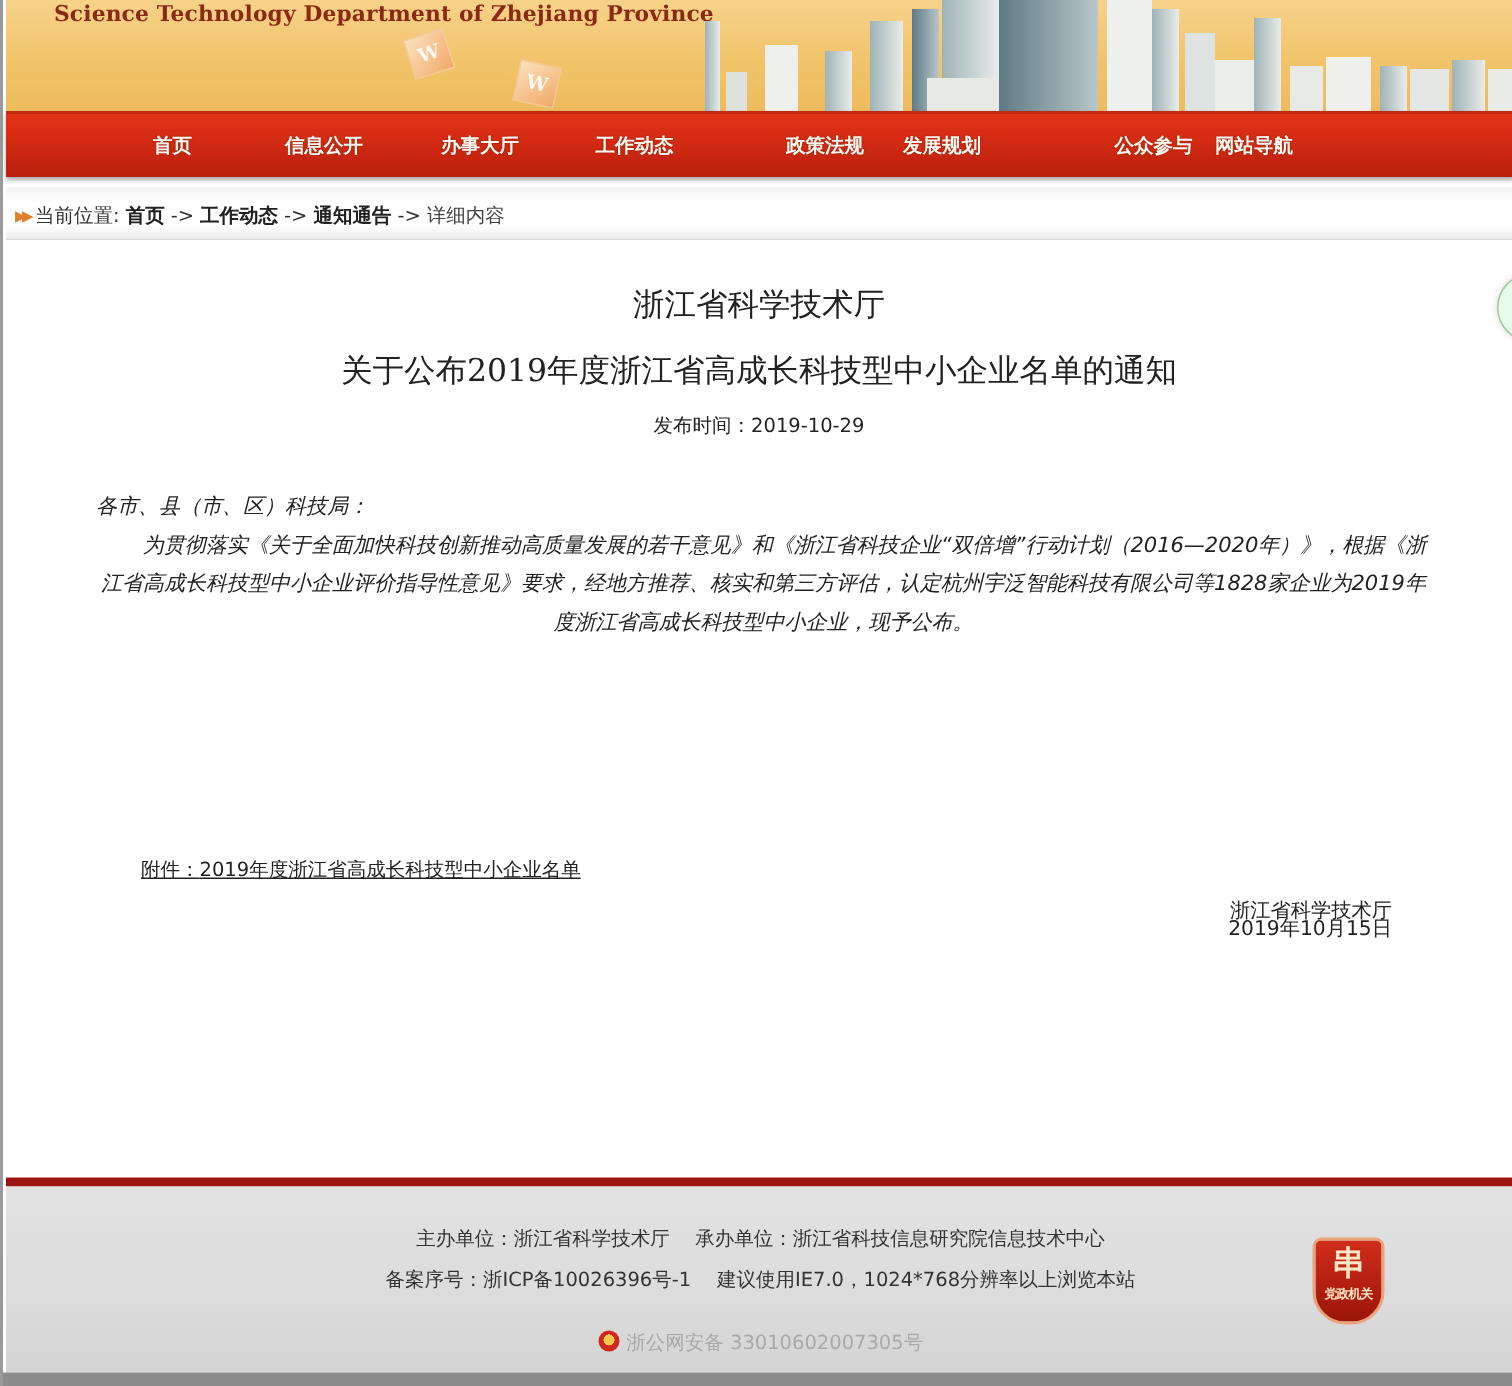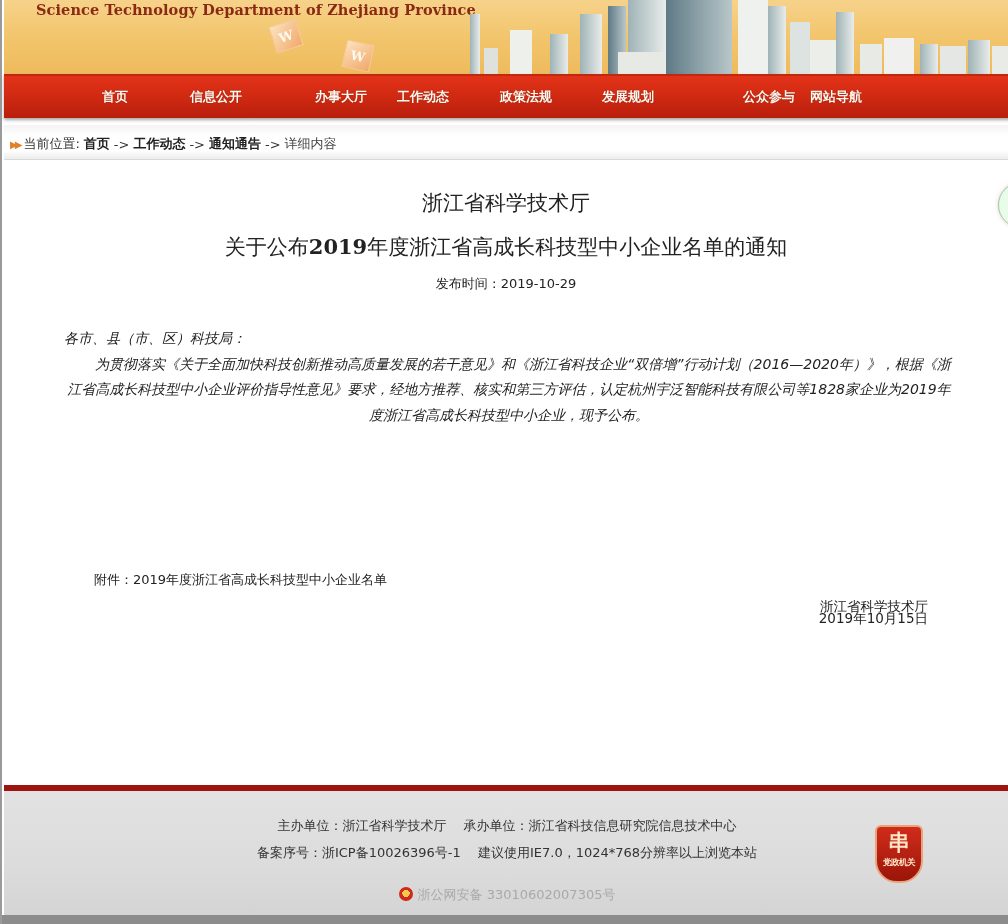--- a/index.html
+++ b/index.html
@@ -71,35 +71,35 @@
   }
   
   .org-title {
     position: absolute; left: 0; width: 1008px; top: 189px; text-align: center;
     font-family: "DejaVu Serif", serif; font-size: 21px; color: #222;
   }
   .doc-title {
     position: absolute; left: 0; width: 1008px; top: 233px; text-align: center;
     font-family: "DejaVu Serif", serif; font-size: 21px; color: #222;
   }
-  .doc-title b { font-weight: bold; }
+  .doc-title b { font-weight: normal; }
   .pub-time {
     position: absolute; left: 0; width: 1008px; top: 275px; text-align: center;
     font-size: 13px; color: #222;
   }
   .body-text {
     position: absolute; left: 62px; width: 890px; top: 326px;
     font-size: 14px; line-height: 25.5px; color: #222;
   }
   .body-text p { margin: 0; font-style: italic; }
   .indent { text-indent: 28px; text-align: center; }
   .attach {
     position: absolute; left: 92px; top: 571px; font-size: 13px; color: #222;
   }
-  .attach span { cursor: pointer; }
+  .attach span { cursor: pointer; text-decoration: underline; }
   .sign {
     position: absolute; right: 80px; text-align: right; font-size: 13.5px; color: #222;
   }
   
   .issue {
     position: absolute; left: 196px; top: 798px; width: 616px; height: 30px;
     border-top: 4px solid #c2410c; border-bottom: 2px solid #111;
   }
   .issue-left { position: absolute; left: 52px; top: 6px; font-size: 14px; color: #222; }
   .issue-right { position: absolute; left: 340px; top: 6px; font-size: 14px; color: #3b82f6; margin-left: 48px; }
@@ -176,23 +176,23 @@
       <rect x="450" y="44" width="18" height="30" fill="url(#g1)"></rect>
       <rect x="470" y="46" width="26" height="28" fill="#e4e7e3"></rect>
       <rect x="498" y="40" width="22" height="34" fill="url(#g1)"></rect>
       <rect x="522" y="46" width="18" height="28" fill="#e9ebe7"></rect>
     </svg>
   </div>
 
   <div class="nav">
     <div class="nav-item" style="left:98px;">首页</div>
     <div class="nav-item" style="left:186px;">信息公开</div>
-    <div class="nav-item" style="left:290px;margin-left:21px;">办事大厅</div>
+    <div class="nav-item" style="left:290px;">办事大厅</div>
     <div class="nav-item" style="left:393px;">工作动态</div>
-    <div class="nav-item" style="left:496px;text-align:center;">政策法规</div>
+    <div class="nav-item" style="left:520px;text-align:center;">政策法规</div>
     <div class="nav-item" style="left:598px;">发展规划</div>
     <div class="nav-item" style="left:739px;">公众参与</div>
     <div class="nav-item" style="left:806px;">网站导航</div>
   </div>
 
   <div class="crumb">
     <div class="crumb-row">
       <span class="crumb-arrows">▶▶</span>
       <span>当前位置:</span>
       <span style="width:4px;display:inline-block"></span>

